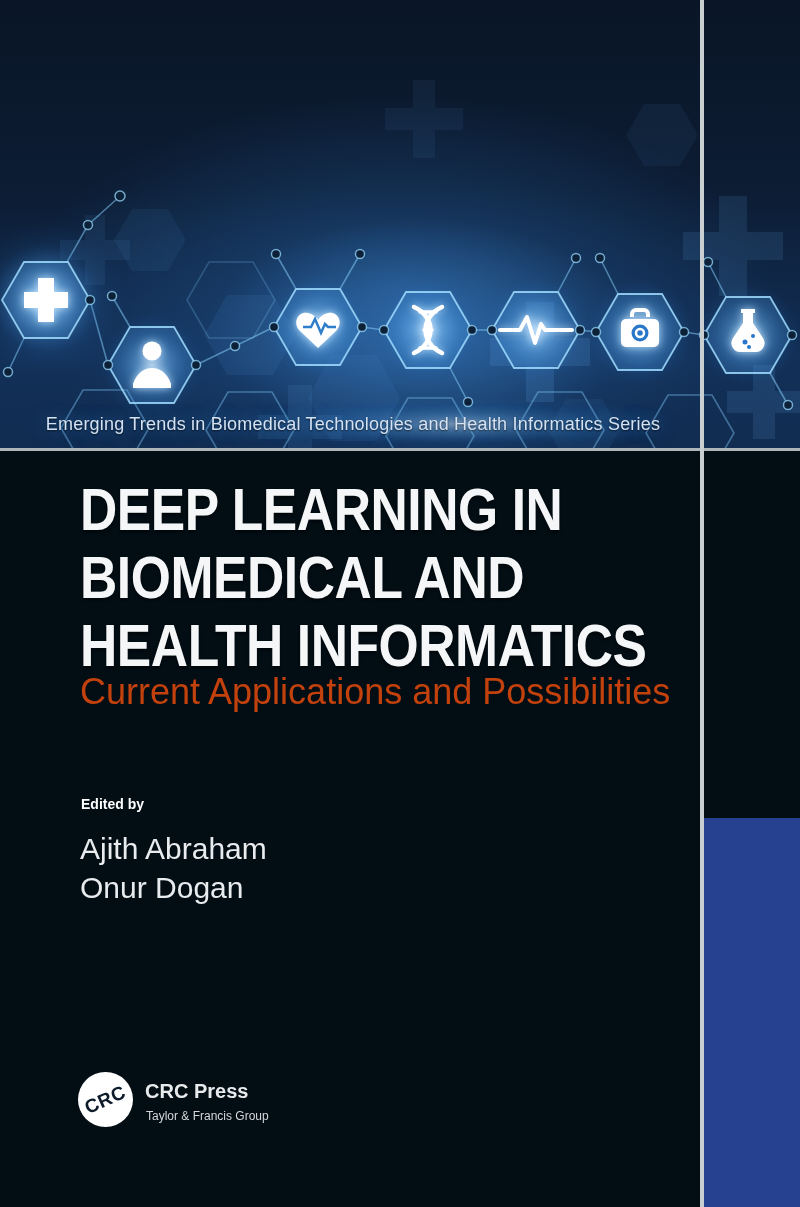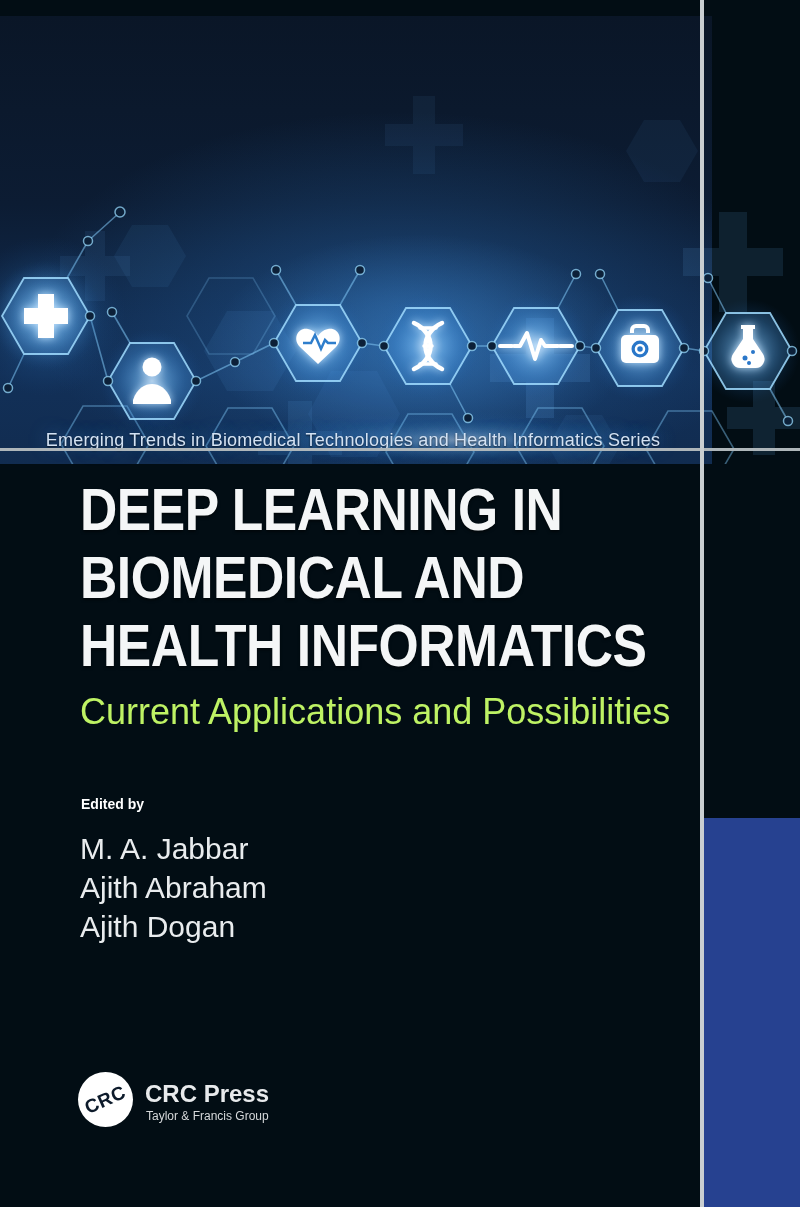--- a/index.html
+++ b/index.html
@@ -2,21 +2,21 @@
 <html><head>
 <meta charset="utf-8">
 <style>
   html,body{margin:0;padding:0;background:#020d14;}
   .cover{
     position:relative;width:800px;height:1207px;overflow:hidden;
     background:#020d14;font-family:"Liberation Sans",sans-serif;
   }
   
   .hero{
-    position:absolute;left:0;top:16px;width:712px;height:448px;
+    position:absolute;left:0;top:0;width:800px;height:448px;
     background:
       radial-gradient(ellipse 300px 160px at 420px 330px, rgba(72,152,228,0.45), rgba(72,152,228,0) 70%),
       radial-gradient(ellipse 520px 270px at 400px 290px, rgba(45,115,190,0.42), rgba(45,115,190,0) 72%),
       linear-gradient(180deg,#0a1627 0%, #0c1c33 42%, #123058 80%, #112c50 100%);
   }
   .hero-svg{position:absolute;left:0;top:0;}
   .series-label{
     position:absolute;left:0;top:414px;width:706px;
     text-align:center;font-size:18px;font-weight:500;letter-spacing:0.2px;
     color:#d3e2f4;
@@ -29,22 +29,22 @@
   .spine-accent{position:absolute;left:704px;top:818px;width:96px;height:389px;background:#264190;z-index:5;}
   
   .title-block{
     position:absolute;left:80px;top:476px;z-index:4;
     font-weight:bold;font-size:60px;line-height:68px;color:#f4f6f7;
     letter-spacing:-0.5px;transform:scaleX(0.86);transform-origin:0 0;
     text-shadow:0 2px 3px rgba(0,0,0,.5);
     white-space:nowrap;
   }
   .subtitle{
-    position:absolute;left:80px;top:692px;z-index:4;
-    font-size:36px;line-height:40px;color:#bef264;letter-spacing:0;
+    position:absolute;left:80px;top:672px;z-index:4;
+    font-size:36px;line-height:40px;color:#c2410c;letter-spacing:0;
     white-space:nowrap;
   }
   .edited-by{
     position:absolute;left:81px;top:796px;z-index:4;
     font-size:14px;font-weight:bold;color:#ffffff;
   }
   .editor-names{
     position:absolute;left:80px;top:829px;z-index:4;
     font-size:30px;line-height:39px;color:#e9ecee;
   }
@@ -52,21 +52,21 @@
   .publisher{position:absolute;left:78px;top:1072px;z-index:4;}
   .logo-circle{
     position:absolute;left:0;top:0;width:55px;height:55px;border-radius:50%;
     background:#ffffff;display:flex;align-items:center;justify-content:center;
   }
   .logo-monogram{
     font-size:19px;font-weight:800;color:#0d1b2b;letter-spacing:0.5px;
     transform:rotate(-24deg);
   }
   .publisher-name{
-    position:absolute;left:67px;top:8px;font-size:24px;font-weight:bold;color:#e8eaec;white-space:nowrap;
+    position:absolute;left:67px;top:8px;font-size:20px;font-weight:bold;color:#e8eaec;white-space:nowrap;
   }
   .publisher-group{
     position:absolute;left:68px;top:37px;font-size:12px;font-weight:500;color:#d5d8da;white-space:nowrap;
   }
 </style>
 </head>
 <body>
 
 <div class="cover">
 
@@ -236,23 +236,22 @@
 
   <div class="title-block">
     <div>DEEP LEARNING IN</div>
     <div>BIOMEDICAL AND</div>
     <div>HEALTH INFORMATICS</div>
   </div>
   <div class="subtitle">Current Applications and Possibilities</div>
 
   <div class="edited-by">Edited by</div>
   <div class="editor-names">
-      <div>M. A. Jabbar</div>
       <div>Ajith Abraham</div>
-      <div>Ajith Dogan</div>
+      <div>Onur Dogan</div>
     </div>
 
   <div class="publisher">
     <div class="logo-circle">
       <span class="logo-monogram">CRC</span>
     </div>
     <div class="publisher-name">CRC Press</div>
     <div class="publisher-group">Taylor &amp; Francis Group</div>
   </div>
 

